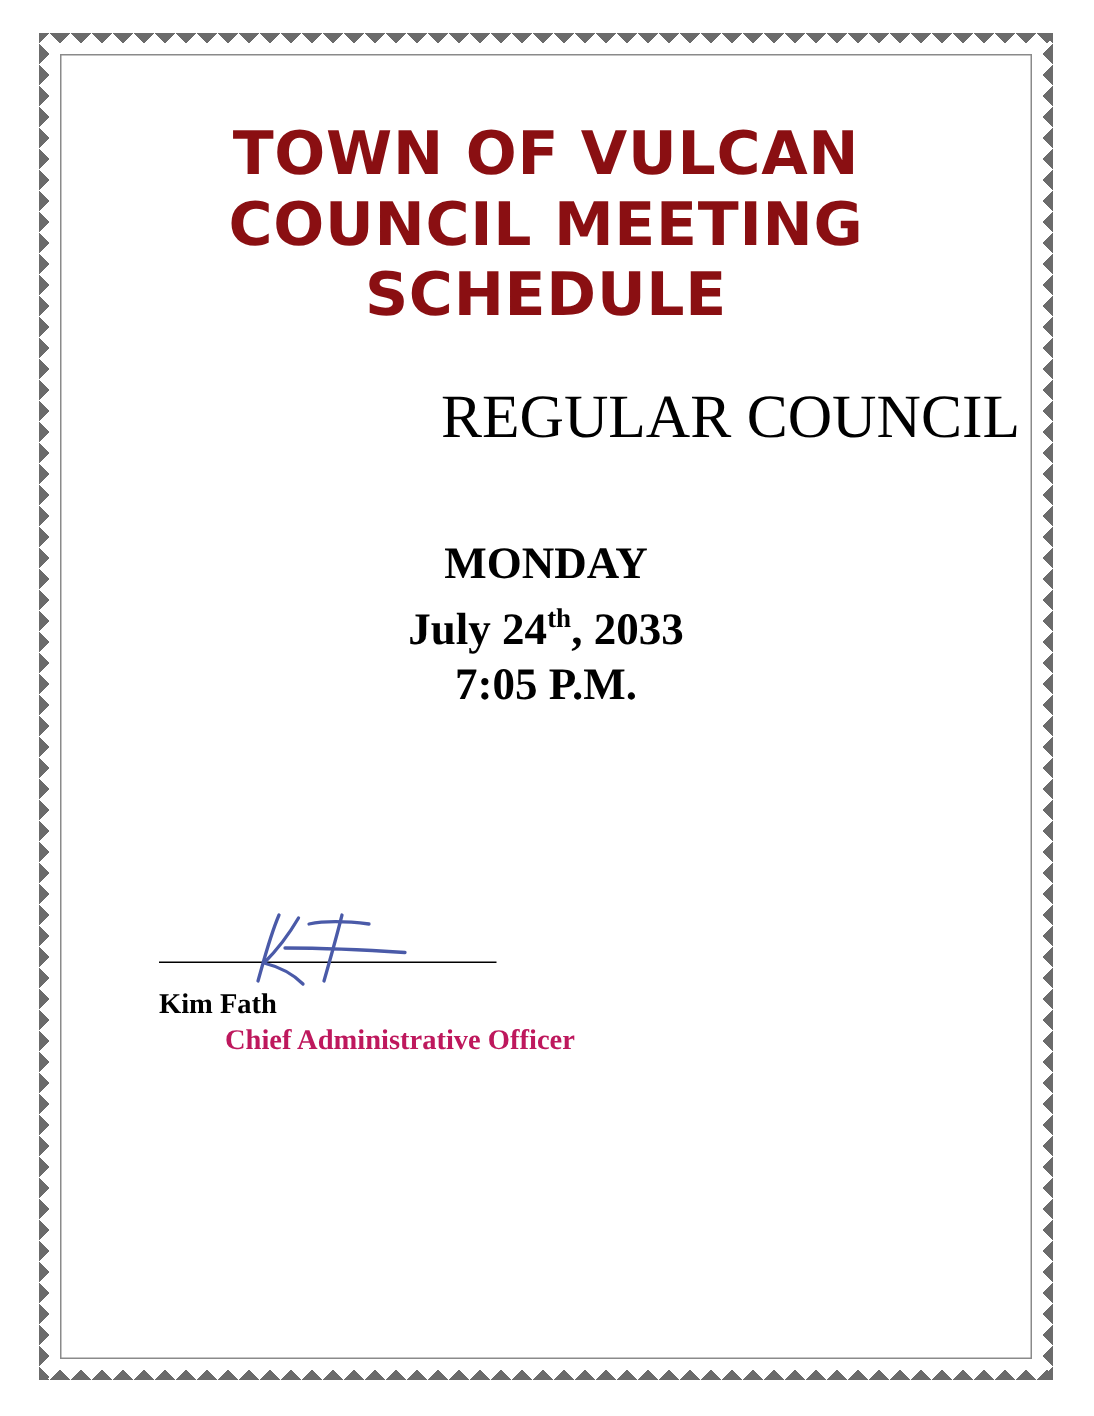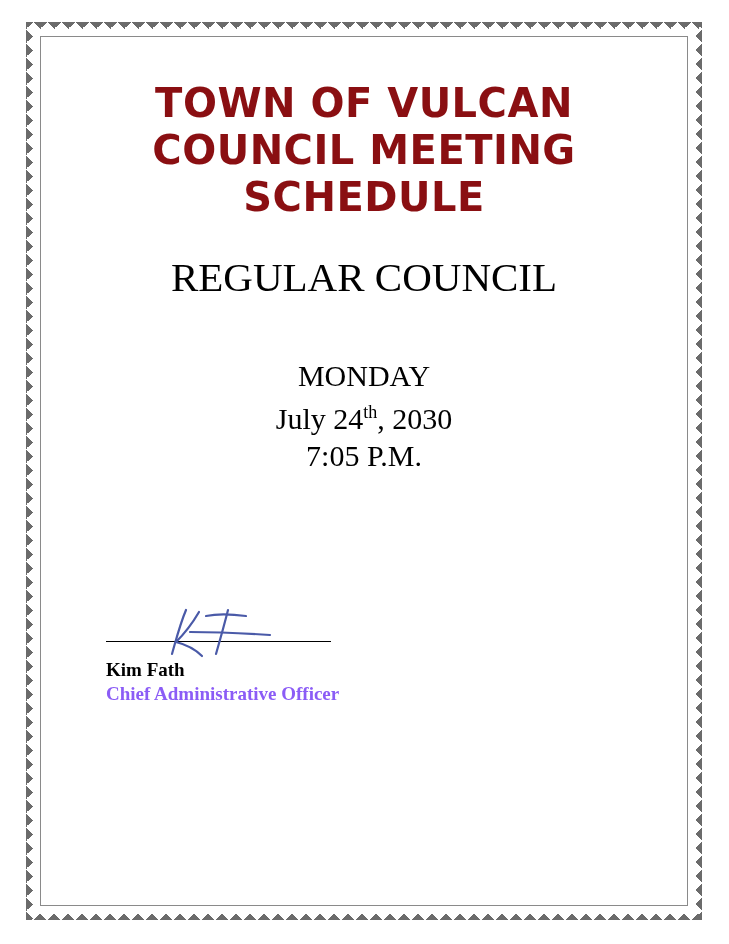--- a/index.html
+++ b/index.html
@@ -115,29 +115,30 @@
 
   .subtitle-block {
     text-align: center;
     margin-top: 30px;
   }
   .subtitle-line {
     font-family: "Liberation Serif", serif;
     font-size: 41px;
     line-height: 52px;
     color: #000000;
+    text-align: right;
   }
 
   .when-block {
     text-align: center;
     margin-top: 54px;
   }
   .when-line {
     font-family: "Liberation Serif", serif;
-    font-weight: normal;
+    font-weight: bold;
     font-size: 30px;
     line-height: 37px;
     color: #000000;
   }
   .when-line sup {
     font-size: 0.6em;
     vertical-align: super;
   }
 
   .signature-area {
@@ -165,21 +166,22 @@
     font-size: 19px;
     line-height: 24px;
     color: #000000;
     margin-top: 16px;
   }
   .sig-title {
     font-family: "Liberation Serif", serif;
     font-weight: bold;
     font-size: 19px;
     line-height: 24px;
-    color: #8b5cf6;
+    color: #be185d;
+    margin-left: 44px;
   }
 </style>
 </head>
 <body>
 
 <div class="page">
 
   <div class="border-frame">
     <div class="zig zig-top"></div>
     <div class="zig zig-bottom"></div>
@@ -195,21 +197,21 @@
       <div class="title-line">COUNCIL MEETING</div>
       <div class="title-line">SCHEDULE</div>
     </div>
 
     <div class="subtitle-block">
       <div class="subtitle-line">REGULAR COUNCIL</div>
     </div>
 
     <div class="when-block">
       <div class="when-line">MONDAY</div>
-      <div class="when-line"><span>July 24</span><sup>th</sup><span>, 2030</span></div>
+      <div class="when-line"><span>July 24</span><sup>th</sup><span>, 2033</span></div>
       <div class="when-line">7:05 P.M.</div>
     </div>
 
     <div class="signature-area">
       <svg class="sig-mark" viewBox="0 0 150 60">
         <g fill="none" stroke="#4a5aa8" stroke-width="2.2" stroke-linecap="round" stroke-linejoin="round">
           <path d="M18 52 C22 38, 26 22, 32 8"></path>
           <path d="M45 10 C38 22, 30 32, 22 40 C30 42, 40 46, 48 54"></path>
           <path d="M52 14 C62 12, 76 12, 92 14"></path>
           <path d="M74 8 C70 24, 66 38, 62 52"></path>

